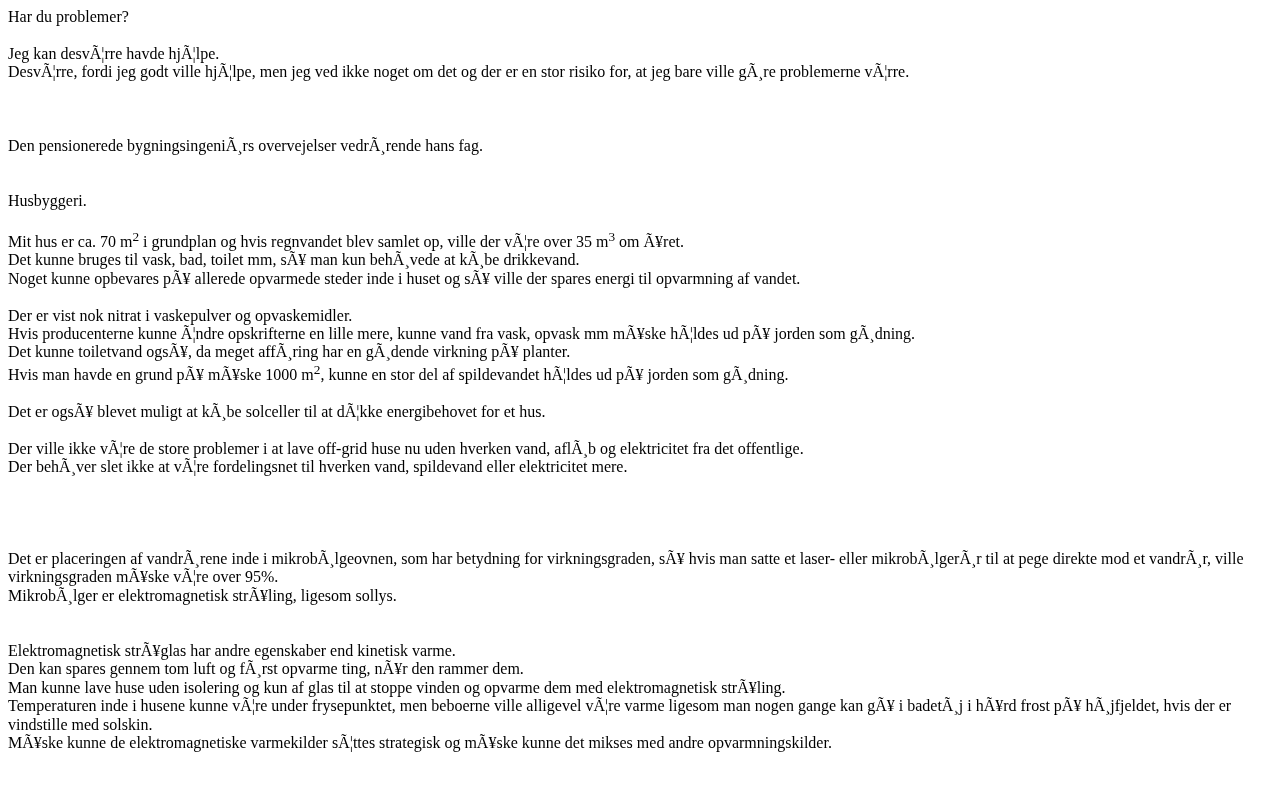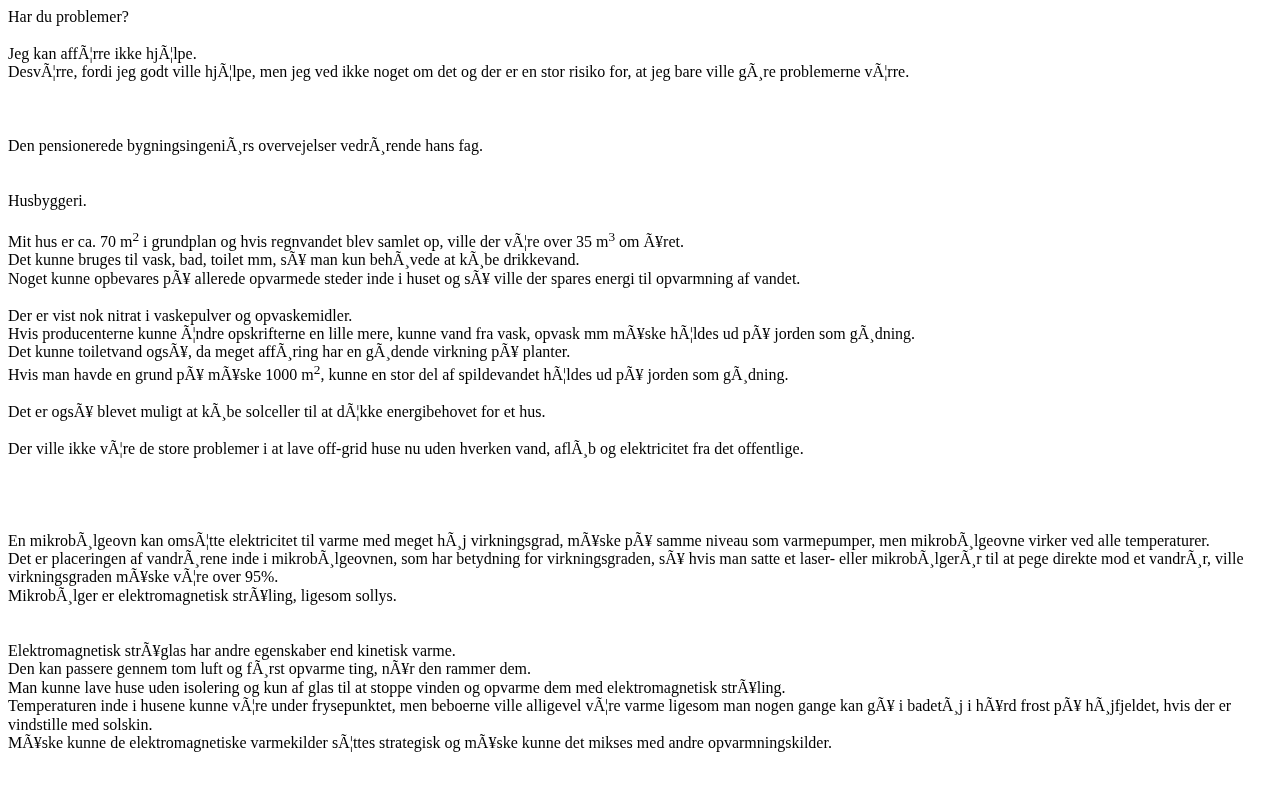--- a/index.html
+++ b/index.html
@@ -27,21 +27,21 @@
     font-size: smaller;
     vertical-align: super;
   }
 </style>
 </head>
 <body>
 
 <div class="doc">
     <div class="line"><span>Har du problemer?</span></div>
     <div class="line blank"></div>
-    <div class="line"><span>Jeg kan affÃ¦rre ikke hjÃ¦lpe.</span></div>
+    <div class="line"><span>Jeg kan desvÃ¦rre havde hjÃ¦lpe.</span></div>
     <div class="line"><span>DesvÃ¦rre, fordi jeg godt ville hjÃ¦lpe, men jeg ved ikke noget om det og der er en stor risiko for, at jeg bare ville gÃ¸re problemerne vÃ¦rre.</span></div>
     <div class="line blank"></div>
     <div class="line blank"></div>
     <div class="line blank"></div>
     <div class="line"><span>Den pensionerede bygningsingeniÃ¸rs overvejelser vedrÃ¸rende hans fag.</span></div>
     <div class="line blank"></div>
     <div class="line blank"></div>
     <div class="line"><span>Husbyggeri.</span></div>
     <div class="line blank"></div>
     <div class="line"><span>Mit hus er ca. 70 m</span><sup>2</sup><span> i grundplan og hvis regnvandet blev samlet op, ville der vÃ¦re over 35 m</span><sup>3</sup><span> om Ã¥ret.</span></div>
@@ -49,27 +49,27 @@
     <div class="line"><span>Noget kunne opbevares pÃ¥ allerede opvarmede steder inde i huset og sÃ¥ ville der spares energi til opvarmning af vandet.</span></div>
     <div class="line blank"></div>
     <div class="line"><span>Der er vist nok nitrat i vaskepulver og opvaskemidler.</span></div>
     <div class="line"><span>Hvis producenterne kunne Ã¦ndre opskrifterne en lille mere, kunne vand fra vask, opvask mm mÃ¥ske hÃ¦ldes ud pÃ¥ jorden som gÃ¸dning.</span></div>
     <div class="line"><span>Det kunne toiletvand ogsÃ¥, da meget affÃ¸ring har en gÃ¸dende virkning pÃ¥ planter.</span></div>
     <div class="line"><span>Hvis man havde en grund pÃ¥ mÃ¥ske 1000 m</span><sup>2</sup><span>, kunne en stor del af spildevandet hÃ¦ldes ud pÃ¥ jorden som gÃ¸dning.</span></div>
     <div class="line blank"></div>
     <div class="line"><span>Det er ogsÃ¥ blevet muligt at kÃ¸be solceller til at dÃ¦kke energibehovet for et hus.</span></div>
     <div class="line blank"></div>
     <div class="line"><span>Der ville ikke vÃ¦re de store problemer i at lave off-grid huse nu uden hverken vand, aflÃ¸b og elektricitet fra det offentlige.</span></div>
+    <div class="line"><span>Der behÃ¸ver slet ikke at vÃ¦re fordelingsnet til hverken vand, spildevand eller elektricitet mere.</span></div>
     <div class="line blank"></div>
     <div class="line blank"></div>
     <div class="line blank"></div>
     <div class="line blank"></div>
-    <div class="line"><span>En mikrobÃ¸lgeovn kan omsÃ¦tte elektricitet til varme med meget hÃ¸j virkningsgrad, mÃ¥ske pÃ¥ samme niveau som varmepumper, men mikrobÃ¸lgeovne virker ved alle temperaturer.</span></div>
     <div class="line"><span>Det er placeringen af vandrÃ¸rene inde i mikrobÃ¸lgeovnen, som har betydning for virkningsgraden, sÃ¥ hvis man satte et laser- eller mikrobÃ¸lgerÃ¸r til at pege direkte mod et vandrÃ¸r, ville virkningsgraden mÃ¥ske vÃ¦re over 95%.</span></div>
     <div class="line"><span>MikrobÃ¸lger er elektromagnetisk strÃ¥ling, ligesom sollys.</span></div>
     <div class="line blank"></div>
     <div class="line blank"></div>
     <div class="line"><span>Elektromagnetisk strÃ¥glas har andre egenskaber end kinetisk varme.</span></div>
-    <div class="line"><span>Den kan passere gennem tom luft og fÃ¸rst opvarme ting, nÃ¥r den rammer dem.</span></div>
+    <div class="line"><span>Den kan spares gennem tom luft og fÃ¸rst opvarme ting, nÃ¥r den rammer dem.</span></div>
     <div class="line"><span>Man kunne lave huse uden isolering og kun af glas til at stoppe vinden og opvarme dem med elektromagnetisk strÃ¥ling.</span></div>
     <div class="line"><span>Temperaturen inde i husene kunne vÃ¦re under frysepunktet, men beboerne ville alligevel vÃ¦re varme ligesom man nogen gange kan gÃ¥ i badetÃ¸j i hÃ¥rd frost pÃ¥ hÃ¸jfjeldet, hvis der er vindstille med solskin.</span></div>
     <div class="line"><span>MÃ¥ske kunne de elektromagnetiske varmekilder sÃ¦ttes strategisk og mÃ¥ske kunne det mikses med andre opvarmningskilder.</span></div>
   </div>
 
 </body></html>

